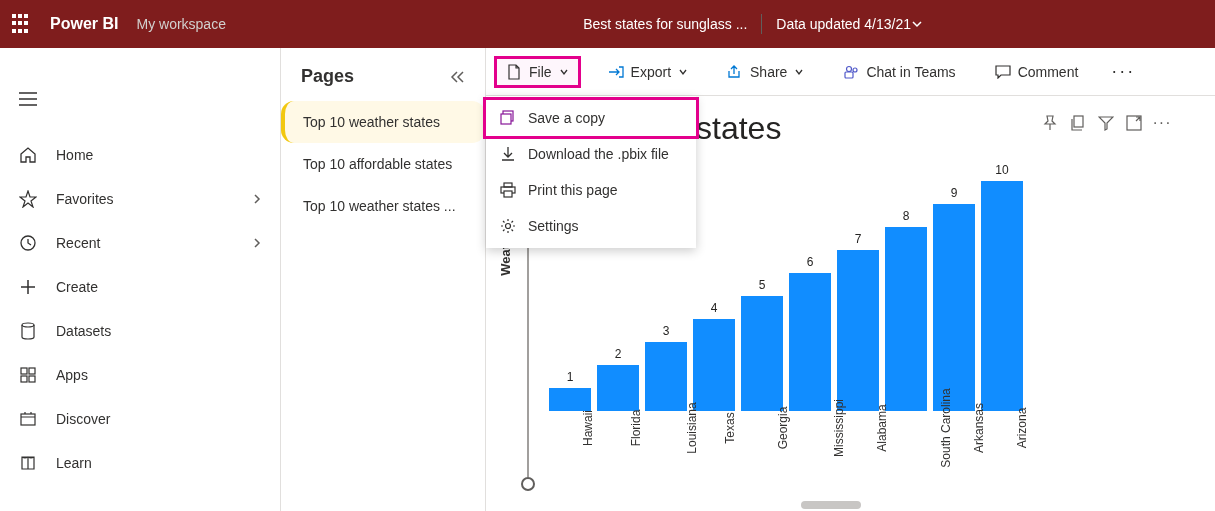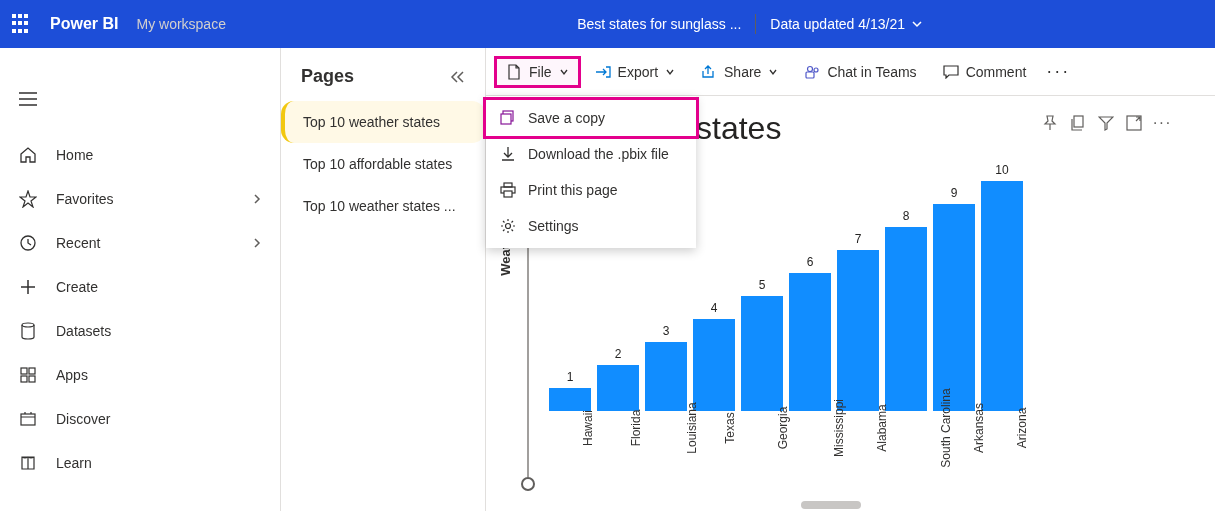--- a/index.html
+++ b/index.html
@@ -1,48 +1,48 @@
 <!DOCTYPE html>
 <html><head>
 <meta charset="utf-8">
 <style>
   * { box-sizing: border-box; margin: 0; padding: 0; }
   body { font-family: "Segoe UI", -apple-system, sans-serif; font-size: 14px; color: #323130; background: #fff; width: 1215px; height: 511px; overflow: hidden; position: relative; }
 
   
-  .top-header { height: 48px; background: #1d4ed8; color: #fff; display: flex; align-items: center; padding: 0 12px; }
+  .top-header { height: 48px; background: #7f1d1d; color: #fff; display: flex; align-items: center; padding: 0 12px; }
   .waffle { width: 20px; height: 20px; margin-right: 18px; display: flex; flex-wrap: wrap; gap: 2px; }
   .waffle span { width: 4px; height: 4px; background: #fff; }
   .app-name { font-weight: 600; font-size: 16px; margin-right: 18px; }
   .workspace-name { font-size: 14px; color: #d2d0ce; }
   .header-center { margin-left: auto; display: flex; align-items: center; gap: 14px; padding-right: 280px; }
   .report-title-h { font-size: 14px; }
   .divider-v { width: 1px; height: 20px; background: #605e5c; }
-  .data-updated { display: flex; align-items: center; gap: 6px; font-size: 14px; }
+  .data-updated { display: flex; align-items: center; gap: 0; font-size: 14px; }
   .chev-svg { width: 12px; height: 12px; }
 
   
   .main { display: flex; height: calc(511px - 48px); }
   .nav-wide { width: 281px; border-right: 1px solid #e1dfdd; padding-top: 29px; }
   .nav-item { display: flex; align-items: center; height: 44px; padding: 0 18px; cursor: pointer; gap: 18px; }
   .nav-icon { width: 20px; height: 20px; display: flex; align-items: center; justify-content: center; color: #323130; }
   .nav-item .chev-right { margin-left: auto; color: #605e5c; }
   .hamburger { margin-bottom: 12px; }
 
   
   .pages-panel { width: 205px; border-right: 1px solid #e1dfdd; padding-top: 18px; }
   .pages-header { display: flex; align-items: center; padding: 0 20px 14px 20px; }
   .pages-title { font-size: 18px; font-weight: 600; flex: 1; }
   .collapse-icon { color: #605e5c; }
   .page-item { padding: 13px 18px; cursor: pointer; border-left: 4px solid transparent; font-size: 14px; white-space: nowrap; overflow: hidden; text-overflow: ellipsis; }
   .page-item.active { background: #fff9e6; border-left-color: #f2c811; font-weight: 400; border-radius: 13px; }
 
   
   .content { flex: 1; display: flex; flex-direction: column; position: relative; }
-  .toolbar { height: 48px; border-bottom: 1px solid #e1dfdd; display: flex; align-items: center; padding: 0 8px; gap: 2px; }
+  .toolbar { height: 48px; border-bottom: 1px solid #e1dfdd; display: flex; align-items: center; padding: 0 8px; gap: 15px; }
   .tb-btn { display: flex; align-items: center; gap: 7px; padding: 6px 10px; cursor: pointer; border: 2px solid transparent; }
   .tb-btn.highlight { border: 3px solid #e3008c; background: #fef6fc; padding: 5px 9px; }
   .tb-icon { width: 16px; height: 16px; display: flex; align-items: center; justify-content: center; }
   .tb-more { font-size: 18px; letter-spacing: 2px; padding: 0 6px; cursor: pointer; }
 
   
   .dropdown { position: absolute; top: 48px; left: 0; width: 210px; background: #fff; box-shadow: 0 3px 10px rgba(0,0,0,0.2); z-index: 10; padding: 4px 0; }
   .dd-item { display: flex; align-items: center; gap: 12px; padding: 10px 14px; cursor: pointer; font-size: 14px; }
   .dd-item.highlight { border: 3px solid #e3008c; margin: -3px; position: relative; z-index: 11; background: #fff; }
 

